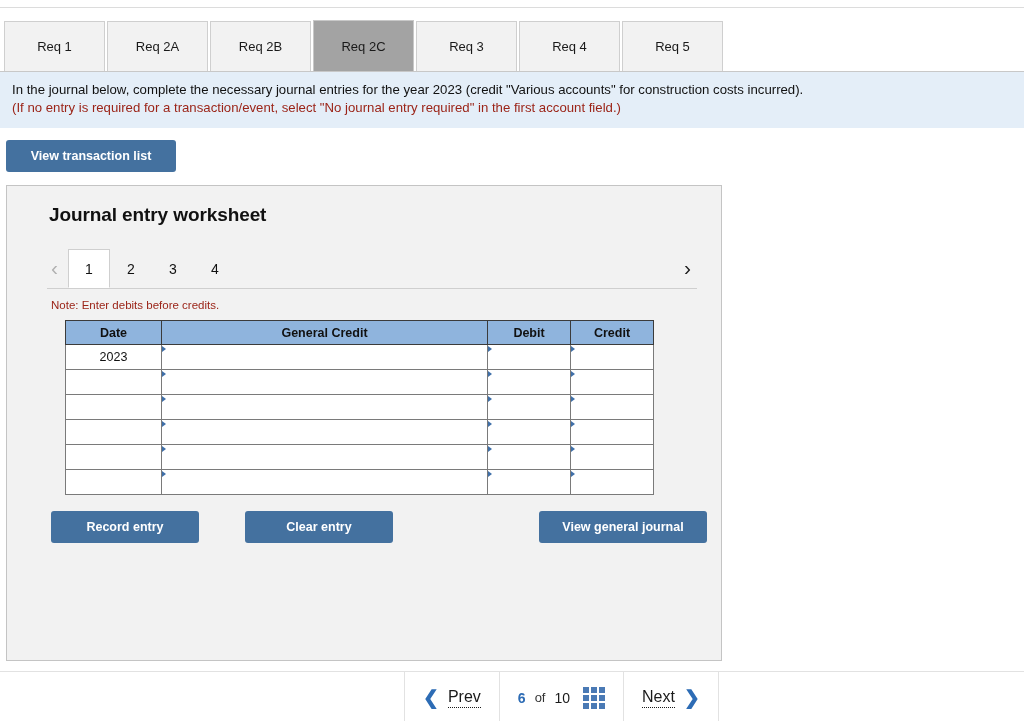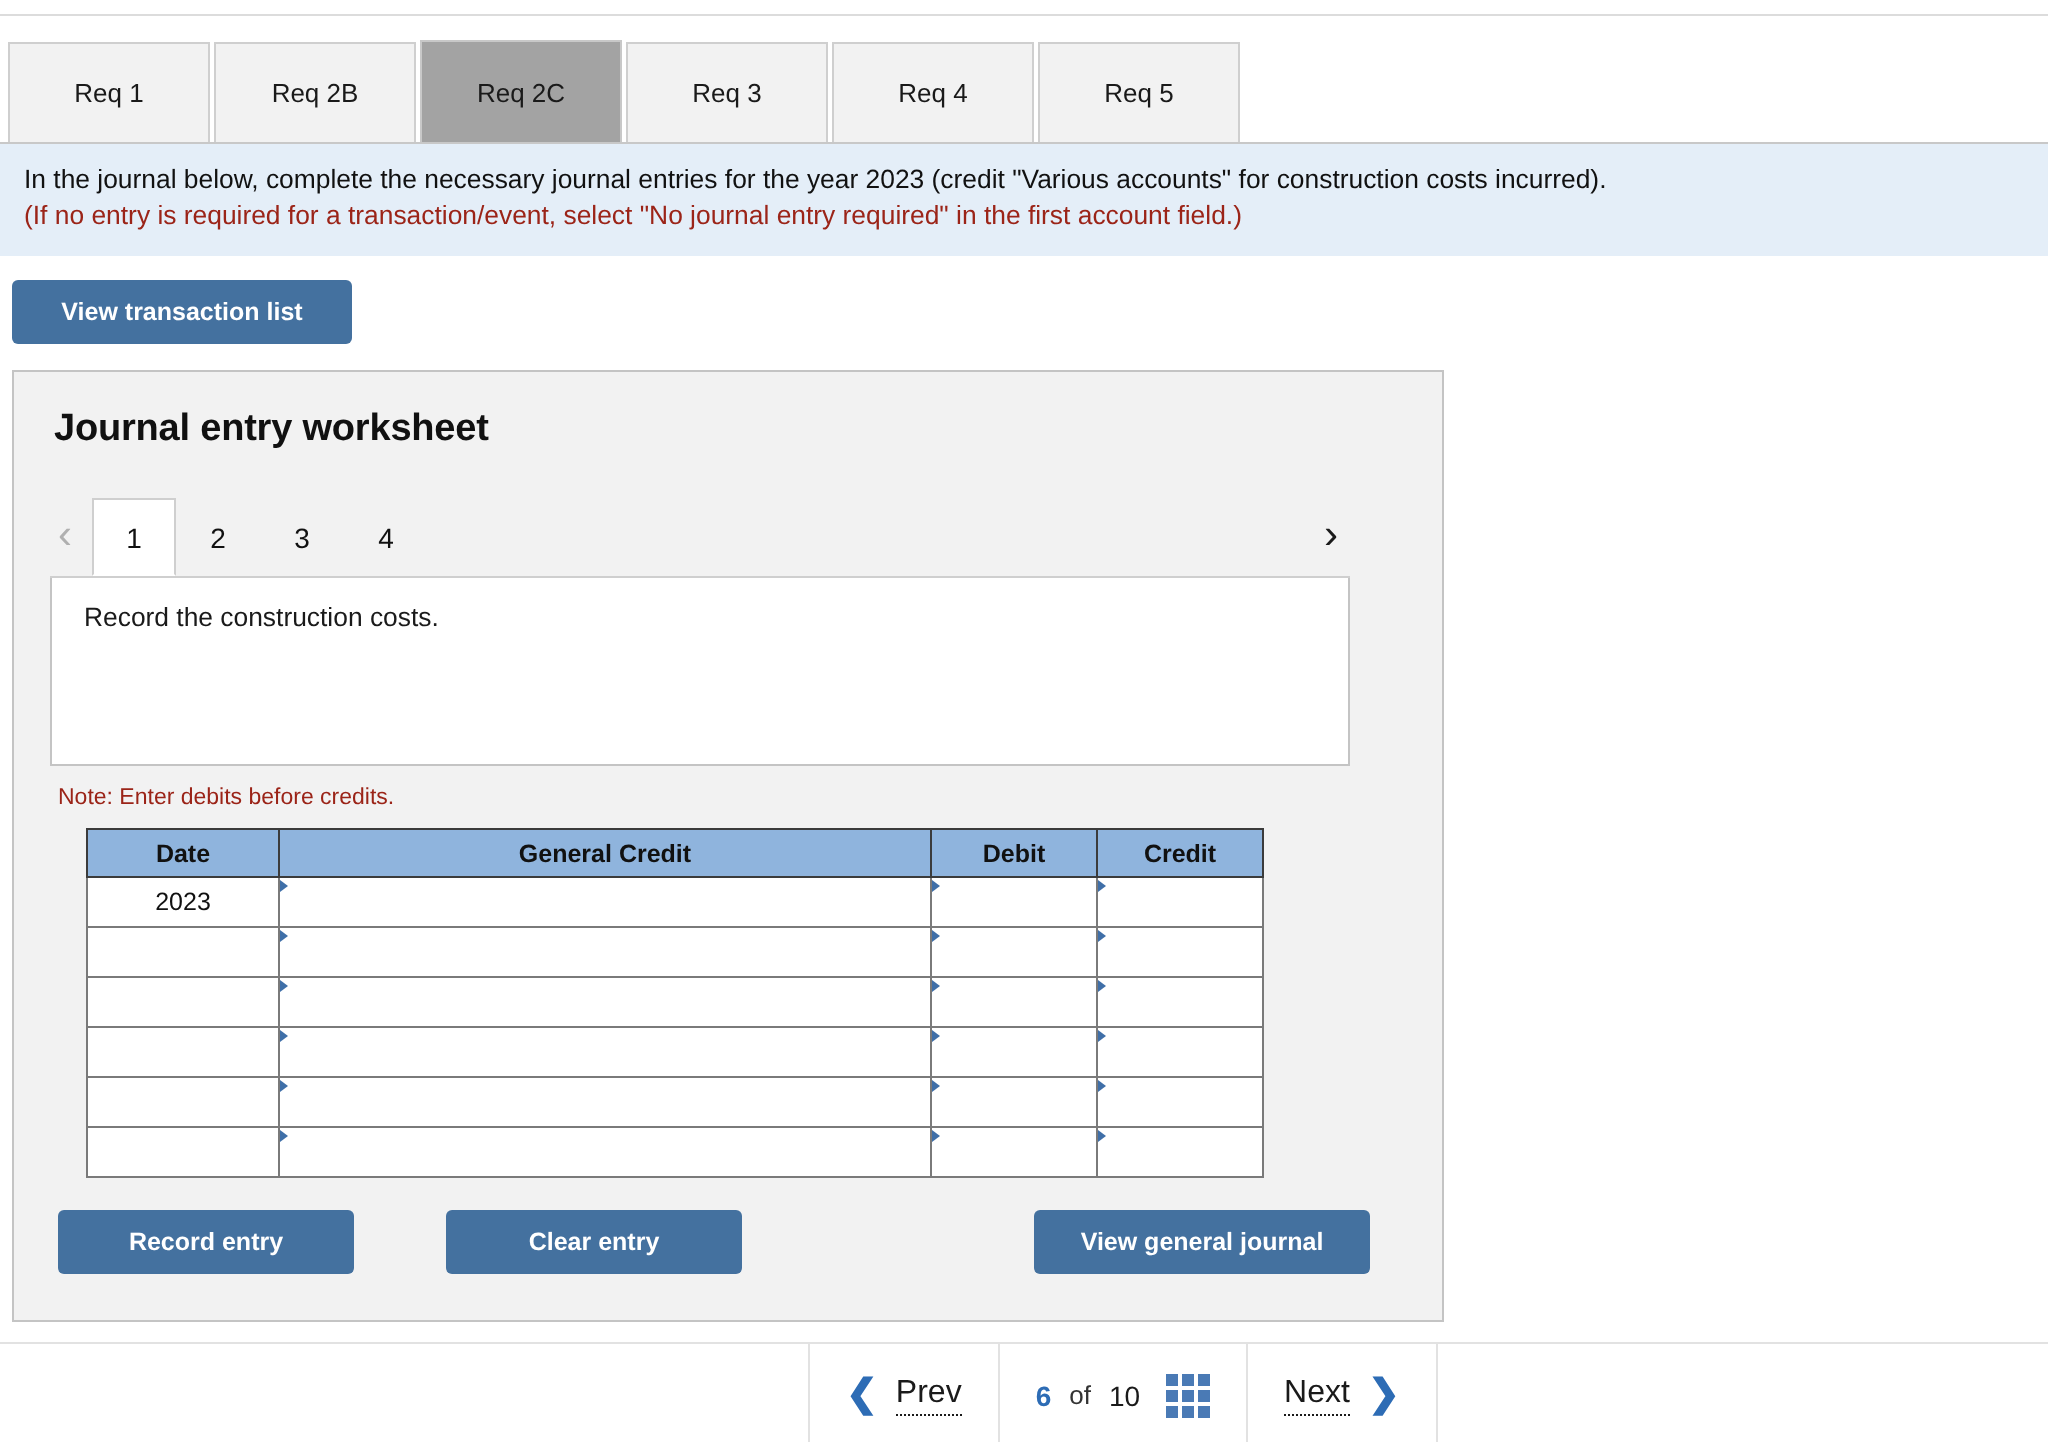--- a/index.html
+++ b/index.html
@@ -104,21 +104,21 @@
   #view-transaction-list { height: 32px; min-width: 170px; }
 
   
   .worksheet {
     margin: 13px 0 0 6px;
     width: 716px;
     height: 476px;
     box-sizing: border-box;
     background: #f2f2f2;
     border: 1px solid #c4c4c4;
-    padding: 18px 24px 0 16px;
+    padding: 18px 24px 0 38px;
   }
   .worksheet-title {
     font-size: 19px;
     font-weight: bold;
     color: #111111;
     margin: 0 0 20px 4px;
     letter-spacing: -0.1px;
   }
 
   
@@ -328,20 +328,23 @@
 </style>
 </head>
 <body>
 
 <div class="top-rule"></div>
 
 <div class="req-tabstrip">
   <div class="req-tabs" id="req-tabs">
       <div class="req-tab">
         <span>Req 1</span>
+      </div>
+      <div class="req-tab">
+        <span>Req 2A</span>
       </div>
       <div class="req-tab">
         <span>Req 2B</span>
       </div>
       <div class="req-tab active">
         <span>Req 2C</span>
       </div>
       <div class="req-tab">
         <span>Req 3</span>
       </div>
@@ -379,21 +382,20 @@
         <div class="entry-num">
           <span>3</span>
         </div>
         <div class="entry-num">
           <span>4</span>
         </div>
       </div>
     <span class="pager-chevron enabled right">›</span>
   </div>
 
-  <div class="entry-desc">Record the construction costs.</div>
 
   <div class="note">Note: Enter debits before credits.</div>
 
   <table class="journal">
     <thead>
       <tr>
         <th class="col-date">Date</th>
         <th class="col-journal">General Credit</th>
         <th class="col-debit">Debit</th>
         <th class="col-credit">Credit</th>

